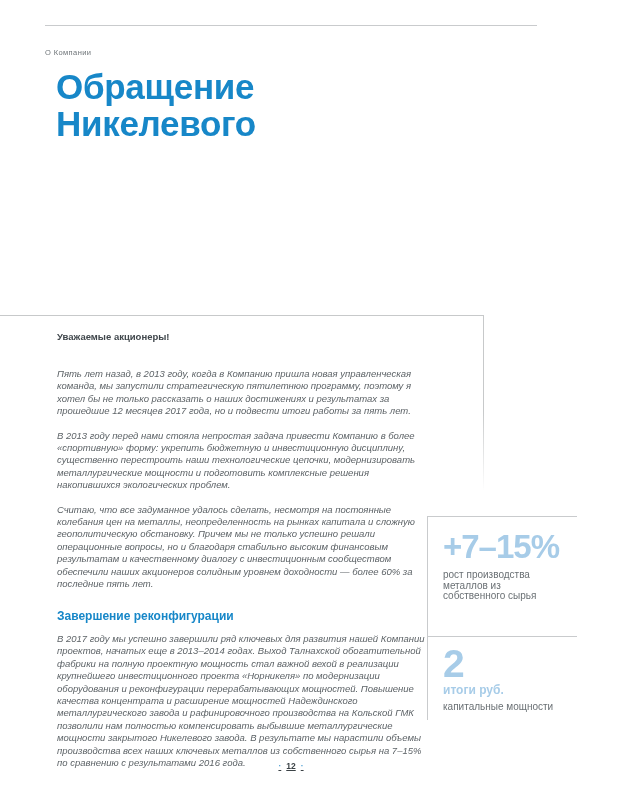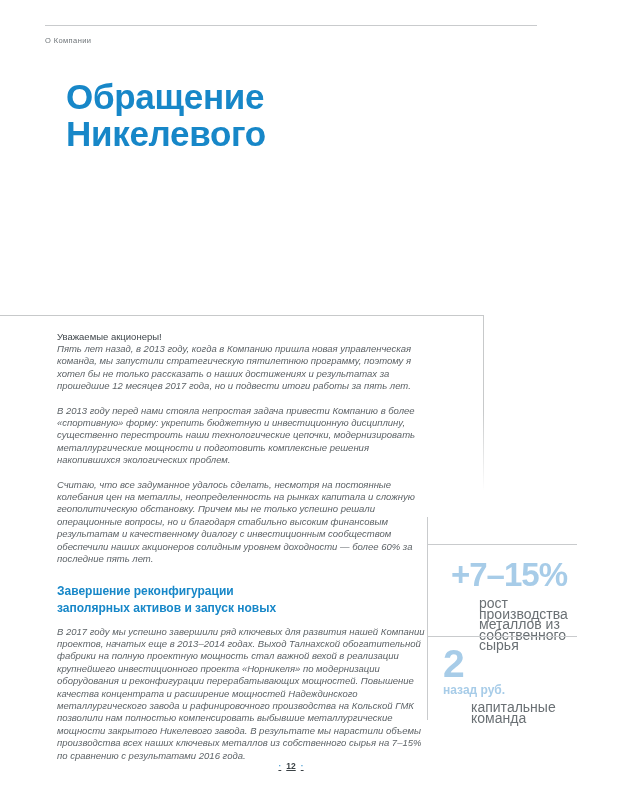--- a/index.html
+++ b/index.html
@@ -7,89 +7,88 @@
     width:624px;height:794px;
     background:#ffffff;
     font-family:"Liberation Sans", sans-serif;
     position:relative;
     overflow:hidden;
   }
   .abs{position:absolute;}
 
   
   .top-rule{left:45px;top:25px;width:492px;height:1px;background:#c9cbcd;}
-  .breadcrumb{left:45px;top:36px;font-size:7.5px;color:#6e7478;letter-spacing:0.4px;text-align:right;}
+  .breadcrumb{left:45px;top:48px;font-size:7.5px;color:#6e7478;letter-spacing:0.4px;text-align:right;}
   .page-title{left:56px;top:68px;font-size:35px;line-height:37px;font-weight:bold;color:#1787c8;letter-spacing:-0.3px;}
 
   
   .card-top{left:0;top:315px;width:483px;height:1px;background:#c7c9ca;}
   .card-right{left:483px;top:315px;width:1px;height:176px;
     background:linear-gradient(to bottom,#c7c9ca 0%,#c7c9ca 55%,rgba(199,201,202,0) 100%);}
 
   
   .letter{left:57px;top:331px;width:371px;color:#5d6367;font-size:9.5px;line-height:12.4px;}
-  .salutation{font-weight:normal;color:#40474c;margin:0 0 0 0;font-size:9.5px;line-height:12px;}
+  .salutation{font-weight:bold;color:#40474c;margin:0 0 25px 0;font-size:9.5px;line-height:12px;}
   .letter p{margin:0 0 12px 0;font-style:italic;}
   .section-heading{font-size:12px;line-height:17.5px;font-weight:bold;color:#1787c8;margin:17px 0 8px 0;}
 
   
   .stats-vline{left:427px;top:517px;width:1px;height:203px;background:#c9cbcd;}
   .stat{left:427px;width:150px;border-top:1px solid #c9cbcd;box-sizing:border-box;}
-  .stat-1{top:544px;padding:13px 0 0 24px;}
+  .stat-1{top:516px;padding:13px 0 0 16px;}
   .stat-2{top:636px;padding:9px 0 0 16px;}
   .stat-value{font-size:33px;line-height:34px;font-weight:bold;color:#a7cce8;letter-spacing:-1px;}
   .stat-value-big{font-size:39px;line-height:36px;font-weight:bold;color:#a7cce8;}
   .stat-unit{font-size:12px;line-height:13px;font-weight:bold;color:#a7cce8;margin-top:2px;}
-  .stat-caption{font-size:14px;line-height:10.5px;color:#6a7074;margin-top:6px;width:108px;margin-left:28px;}
+  .stat-caption{font-size:10px;line-height:10.5px;color:#6a7074;margin-top:6px;width:108px;}
   .stat-2 .stat-caption{margin-top:5px;width:120px;}
 
   
   .footer{left:45px;top:761px;width:492px;text-align:center;font-size:8.5px;color:#3b4246;text-decoration:underline;}
   .footer .dot{color:#55a3d6;font-weight:bold;margin:0 5px;}
   .footer .num{font-weight:bold;}
 </style>
 </head>
 <body>
 
 <div>
 
   <div class="abs top-rule"></div>
 
   <div class="abs breadcrumb">О Компании</div>
 
-  <h1 class="abs page-title" style="margin:10px;">
+  <h1 class="abs page-title" style="margin:0;">
     <span>Обращение</span><br>
     <span>Никелевого</span>
   </h1>
 
   <div class="abs card-top"></div>
   <div class="abs card-right"></div>
 
   <div class="abs letter">
     <div class="salutation">Уважаемые акционеры!</div>
     <p>Пять лет назад, в 2013 году, когда в Компанию пришла новая управленческая команда, мы запустили стратегическую пятилетнюю программу, поэтому я хотел бы не только рассказать о наших достижениях и результатах за прошедшие 12 месяцев 2017 года, но и подвести итоги работы за пять лет.</p>
     <p>В 2013 году перед нами стояла непростая задача привести Компанию в более «спортивную» форму: укрепить бюджетную и инвестиционную дисциплину, существенно перестроить наши технологические цепочки, модернизировать металлургические мощности и подготовить комплексные решения накопившихся экологических проблем.</p>
     <p>Считаю, что все задуманное удалось сделать, несмотря на постоянные колебания цен на металлы, неопределенность на рынках капитала и сложную геополитическую обстановку. Причем мы не только успешно решали операционные вопросы, но и благодаря стабильно высоким финансовым результатам и качественному диалогу с инвестиционным сообществом обеспечили наших акционеров солидным уровнем доходности — более 60% за последние пять лет.</p>
     <h2 class="section-heading">
       <span>Завершение реконфигурации</span><br>
-      <span>заполярных активов и запуск новых</span>
     </h2>
     <p>В 2017 году мы успешно завершили ряд ключевых для развития нашей Компании проектов, начатых еще в 2013–2014 годах. Выход Талнахской обогатительной фабрики на полную проектную мощность стал важной вехой в реализации крупнейшего инвестиционного проекта «Норникеля» по модернизации оборудования и реконфигурации перерабатывающих мощностей. Повышение качества концентрата и расширение мощностей Надеждинского металлургического завода и рафинировочного производства на Кольской ГМК позволили нам полностью компенсировать выбывшие металлургические мощности закрытого Никелевого завода. В результате мы нарастили объемы производства всех наших ключевых металлов из собственного сырья на 7–15% по сравнению с результатами 2016 года.</p>
   </div>
 
   <div class="abs stats-vline"></div>
 
   <div class="abs stat stat-1">
     <div class="stat-value">+7–15%</div>
     <div class="stat-caption">рост производства металлов из собственного сырья</div>
   </div>
 
   <div class="abs stat stat-2">
     <div class="stat-value-big">2</div>
-    <div class="stat-unit">назад руб.</div>
-    <div class="stat-caption">капитальные команда</div>
+    <div class="stat-unit">итоги руб.</div>
+    <div class="stat-caption">капитальные мощности</div>
   </div>
 
   <div class="abs footer">
     <span class="dot">·</span><span class="num">12</span><span class="dot">·</span>
   </div>
 
 </div>
 
 </body></html>

